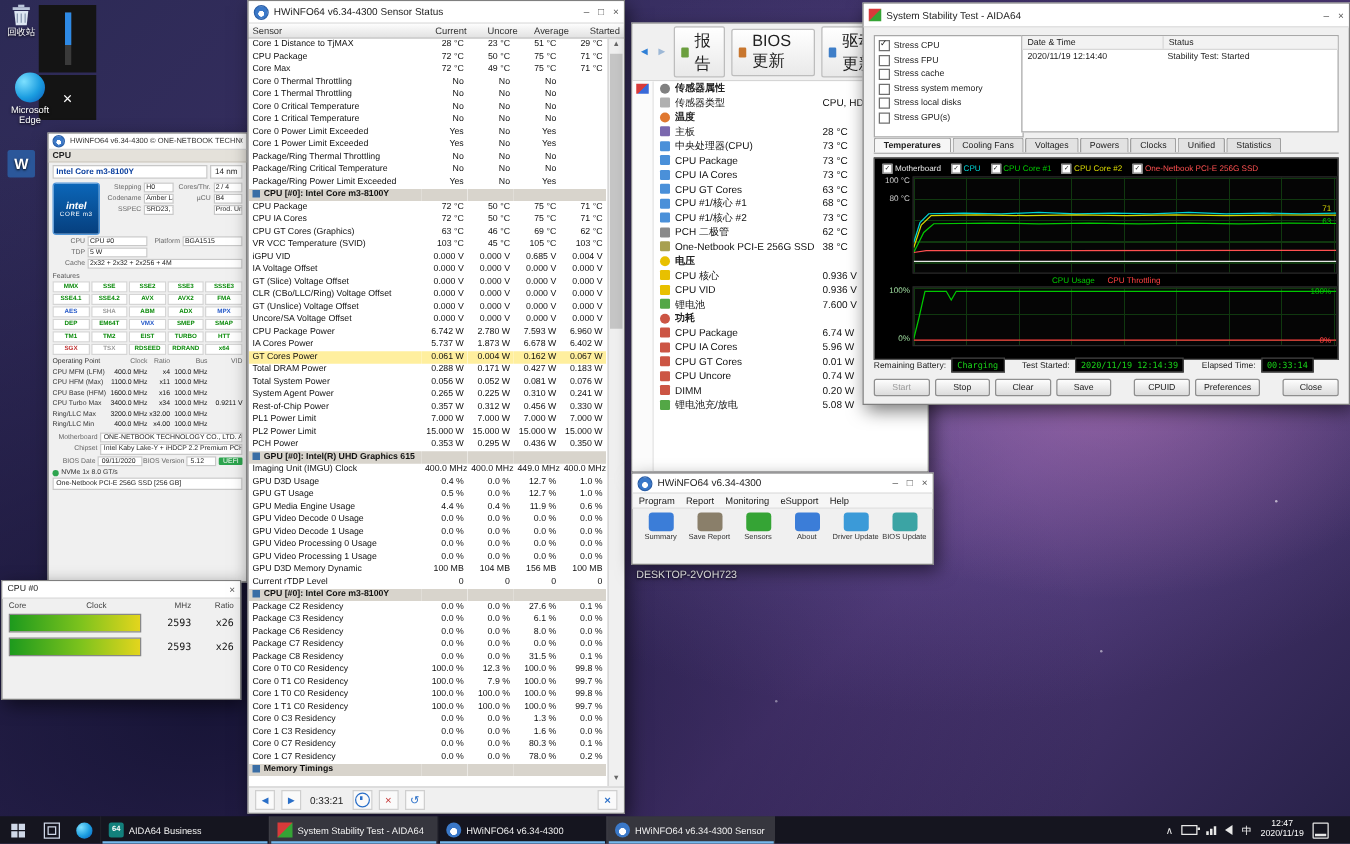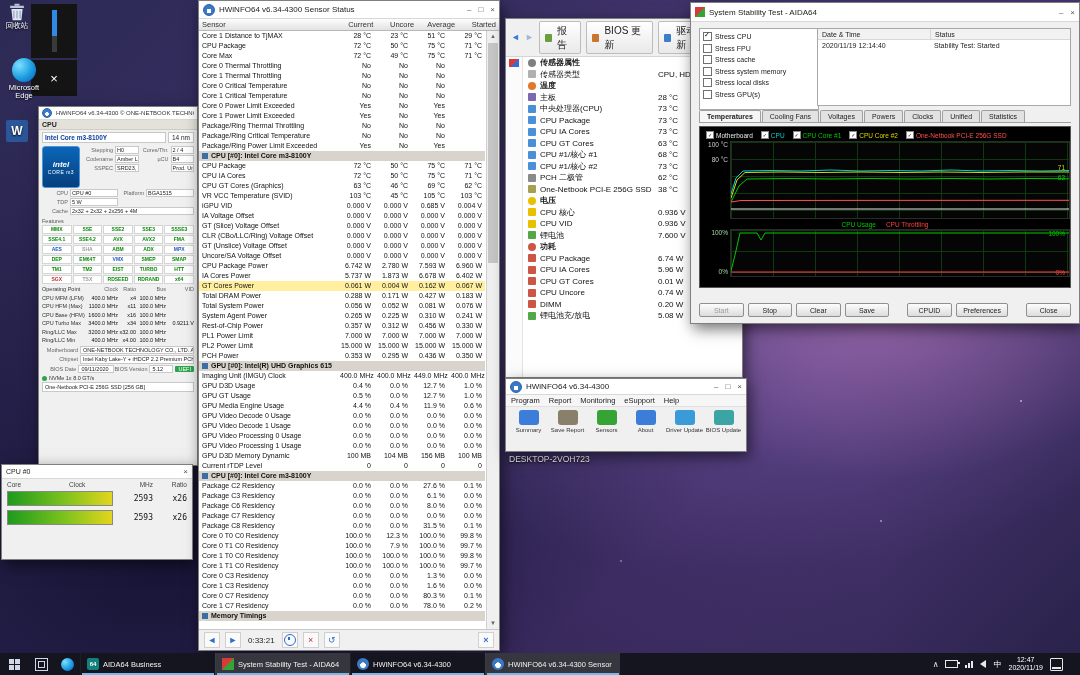--- a/index.html
+++ b/index.html
@@ -130,21 +130,21 @@
   
   .aida{left:505px;top:18px;width:236px;height:358px;z-index:8;display:flex;flex-direction:column;}
   .amenu{display:flex;gap:10px;font-size:8px;color:#222;padding:2px 6px;background:#f6f6f6;
     border-bottom:1px solid #e0e0e0;align-items:center;}
   .bell{margin-left:auto;width:9px;height:9px;border-radius:50% 50% 2px 2px;background:#e8a020;}
   .atool{display:flex;align-items:center;gap:5px;padding:2px 5px;background:#f0f0f0;
     border-bottom:1px solid #d5d5d5;}
   .nav{color:#2f7fd6;font-size:9px;line-height:9px;}
   .nav.dim{color:#9db8d6}
   .abtn{display:flex;align-items:center;gap:5px;border:1px solid #bdbdbd;border-radius:2px;
-    background:linear-gradient(#ffffff,#e9e9e9);font-size:10px;color:#222;padding:1.5px 5px;}
+    background:linear-gradient(#ffffff,#e9e9e9);font-size:13px;color:#222;padding:1.5px 5px;}
   .abtn .i{width:8px;height:8px;border-radius:1px;}
   .i-rep{background:#6b9e3e}.i-bios{background:#c8762e}.i-drv{background:#3e7ec8}
   .acols{display:flex;font-size:8px;color:#333;background:linear-gradient(#fdfdfd,#e4e4e4);
     border-bottom:1px solid #cccccc;}
   .acols .c1{width:140px;padding:1px 5px;border-right:1px solid #d0d0d0;}
   .acols .c2{flex:1;padding:1px 5px;}
   .amain{flex:1;display:flex;background:#fff;overflow:hidden;}
   .astrip{width:16px;background:#fbfbfb;border-right:1px solid #e4e4e4;padding-top:2px;}
   .chart-mini{width:10px;height:8px;margin:0 auto;background:linear-gradient(135deg,#d83a3a 50%,#3a6ad8 50%);}
   .atree{flex:1;}
@@ -1344,20 +1344,28 @@
         <div class="plotwrap">
           <svg class="plot" width="338" height="46" viewBox="0 0 338 46" style="background-image:repeating-linear-gradient(to right,#10380f 0 1px,transparent 1px 42px),repeating-linear-gradient(to bottom,#10380f 0 1px,transparent 1px 21px)">
             <polyline points="0,41 4,25 9,3 26,3 30,10 34,3 338,3" fill="none" stroke="#00c800" stroke-width="1"></polyline>
             <polyline points="0,42 338,42" fill="none" stroke="#ff4040" stroke-width="1"></polyline>
           </svg>
           <span class="rlab" style="top:1px;color:#00c800">100%</span>
           <span class="rlab" style="bottom:1px;color:#ff4040">0%</span>
         </div>
       </div>
     </div>
+    <div class="sst-info">
+      <span>Remaining Battery:</span>
+      <span class="lcd">Charging</span>
+      <span class="sp">Test Started:</span>
+      <span class="lcd">2020/11/19 12:14:39</span>
+      <span class="sp">Elapsed Time:</span>
+      <span class="lcd">00:33:14</span>
+    </div>
     <div class="sst-btns">
       <span class="b dis">Start</span>
       <span class="b">Stop</span>
       <span class="b">Clear</span>
       <span class="b">Save</span>
       <span class="b push">CPUID</span>
       <span class="b" style="width:56px">Preferences</span>
       <span class="b push">Close</span>
     </div>
   </div>

